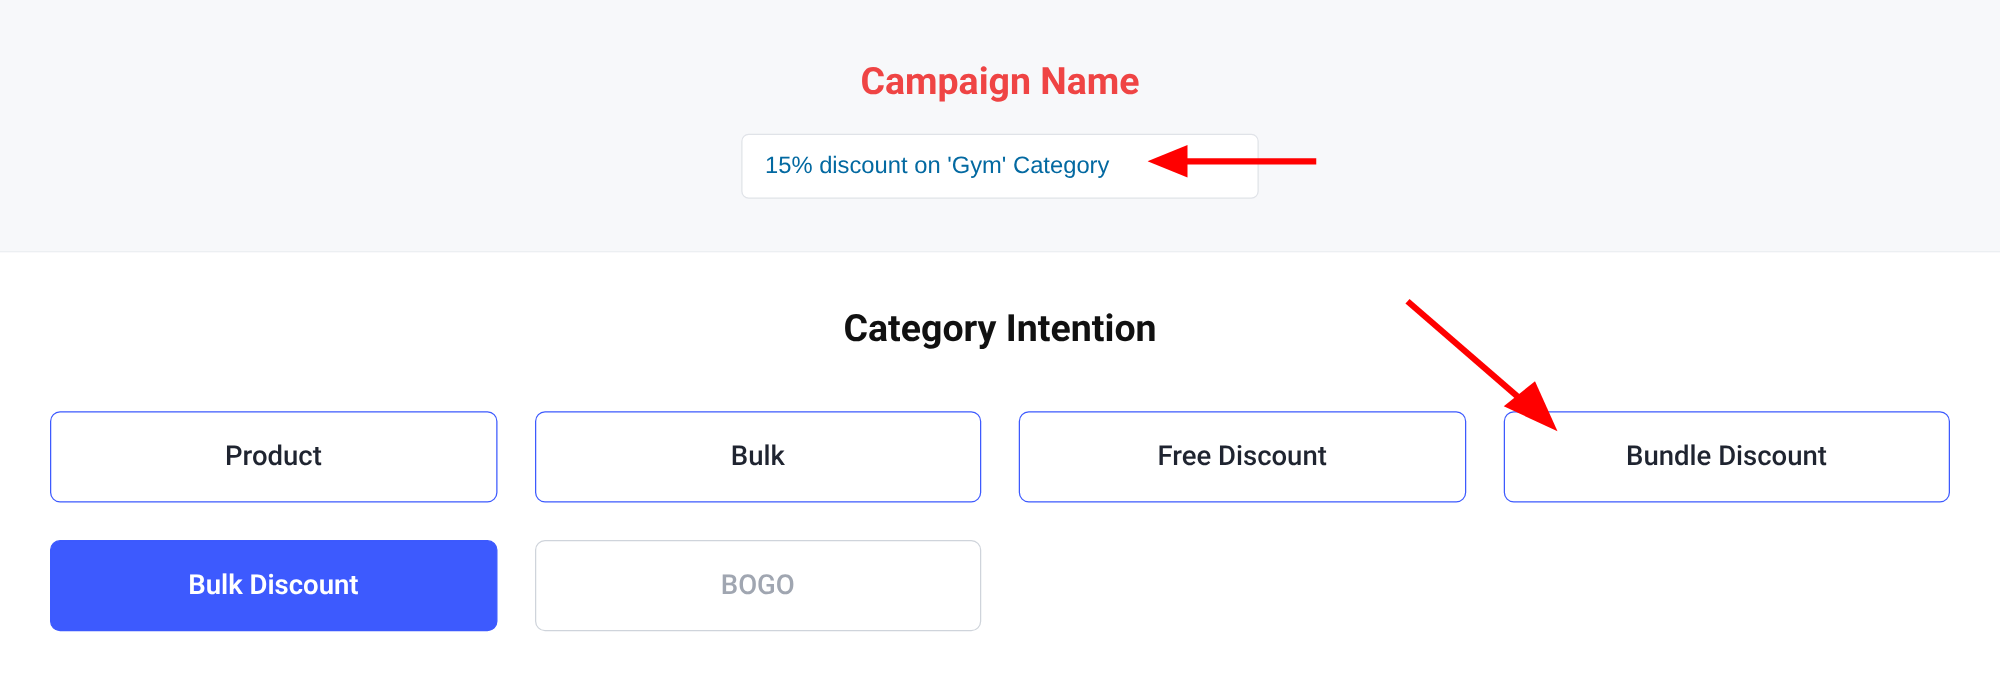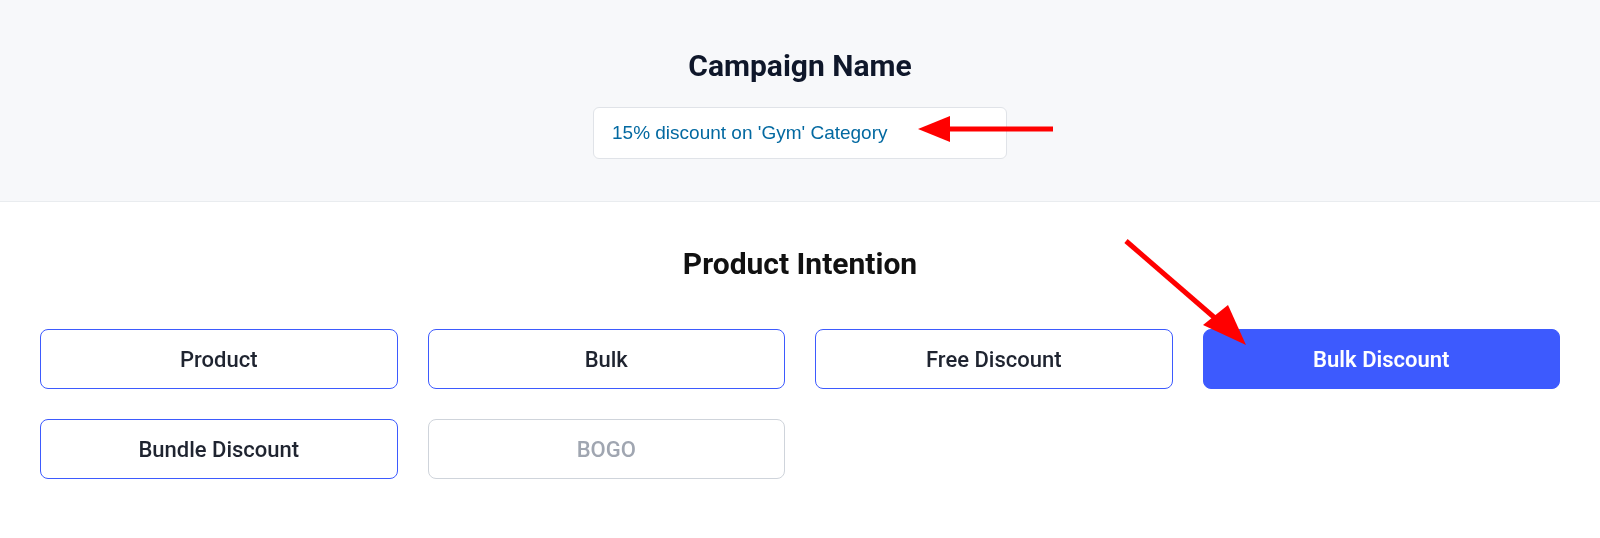--- a/index.html
+++ b/index.html
@@ -17,21 +17,21 @@
     }
     .top-section {
       background: #f7f8fa;
       padding: 48px 0 42px 0;
       text-align: center;
       border-bottom: 1px solid #e9ecef;
     }
     .section-heading {
       font-size: 30px;
       font-weight: 700;
-      color: #0f172a;
+      color: #ef4444;
       margin-bottom: 24px;
     }
     .campaign-input {
       display: inline-block;
       width: 414px;
       padding: 14px 18px;
       font-size: 19px;
       font-weight: 400;
       color: #0369a1;
       background: #ffffff;
@@ -52,21 +52,21 @@
       margin-bottom: 48px;
     }
     .options-grid {
       display: grid;
       grid-template-columns: repeat(4, 1fr);
       gap: 30px;
       max-width: 1520px;
       margin: 0 auto;
     }
     .option-button {
-      height: 60px;
+      height: 73px;
       border-radius: 8px;
       font-size: 22px;
       font-weight: 500;
       display: flex;
       align-items: center;
       justify-content: center;
       cursor: pointer;
       background: #ffffff;
       user-select: none;
     }
@@ -105,27 +105,27 @@
   </style>
 </head>
 <body>
 
 <div class="top-section">
   <div class="section-heading">Campaign Name</div>
   <input type="text" class="campaign-input" value="15% discount on 'Gym' Category" style="">
 </div>
 
 <div class="bottom-section">
-  <div class="bottom-heading">Product Intention</div>
+  <div class="bottom-heading">Category Intention</div>
   <div class="options-grid">
     <div class="option-button option-default">Product</div>
     <div class="option-button option-default">Bulk</div>
     <div class="option-button option-default">Free Discount</div>
+    <div class="option-button option-default">Bundle Discount</div>
     <div class="option-button option-selected">Bulk Discount</div>
-    <div class="option-button option-default">Bundle Discount</div>
     <div class="option-button option-disabled">BOGO</div>
   </div>
 </div>
 
 <svg class="arrow-annotation arrow1" viewBox="0 0 140 30">
   <line x1="135" y1="15" x2="28" y2="15" stroke="#ff0000" stroke-width="5"></line>
   <polygon points="0,15 32,2 32,28" fill="#ff0000"></polygon>
 </svg>
 
 <svg class="arrow-annotation arrow2" viewBox="0 0 140 120">

